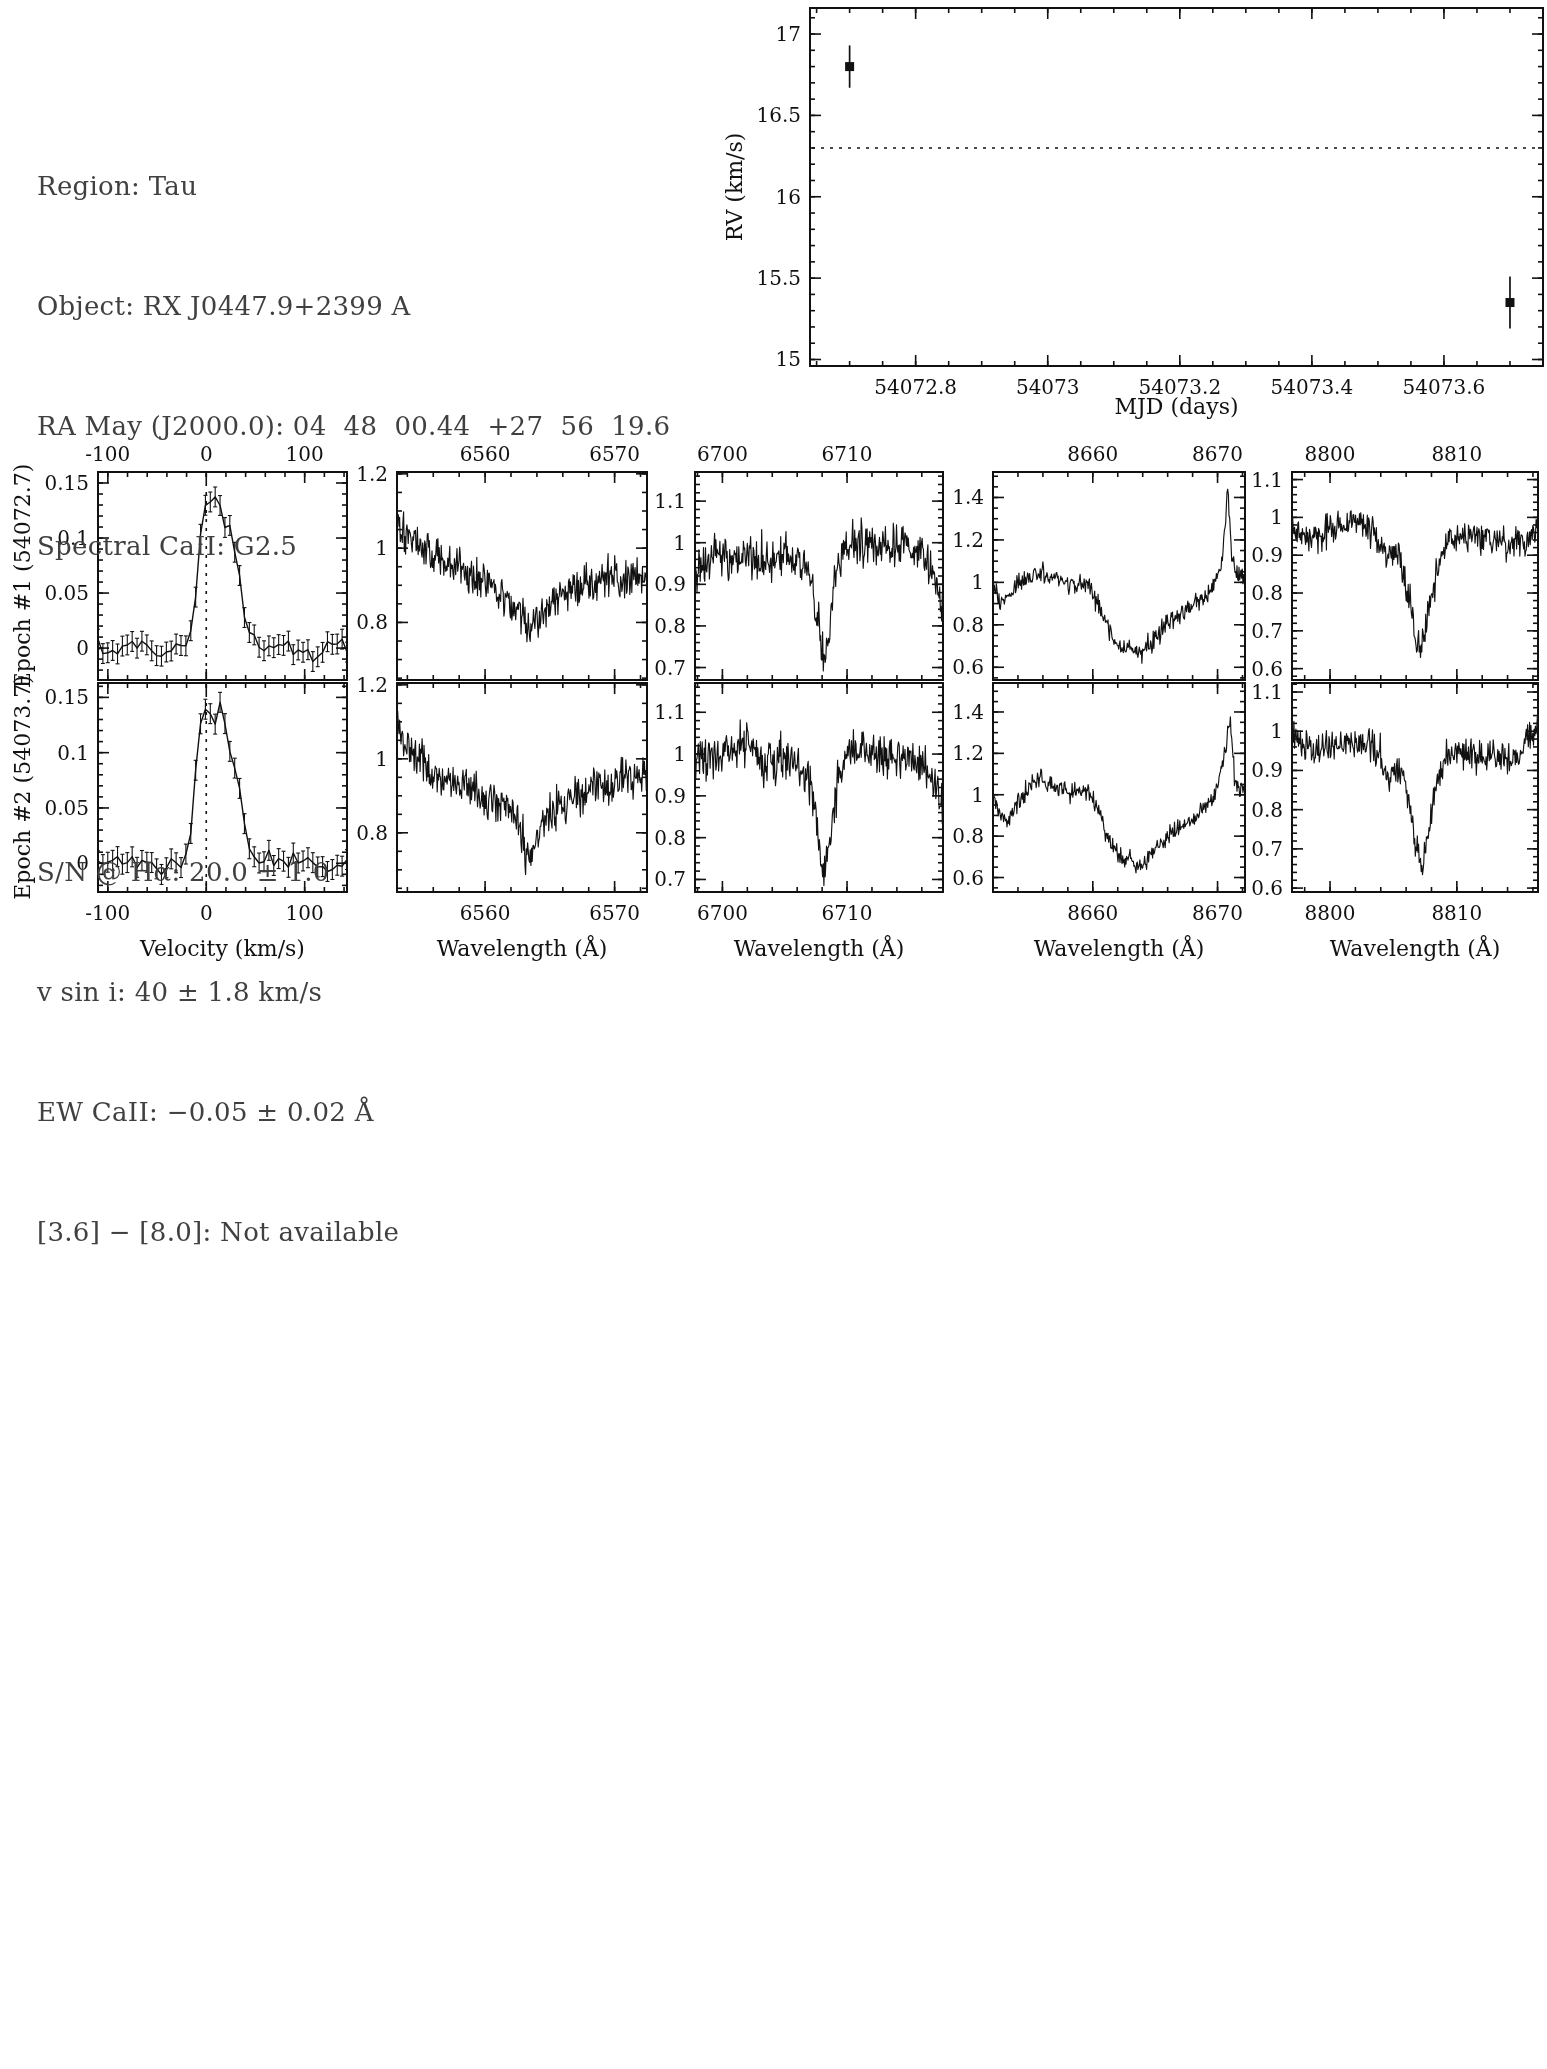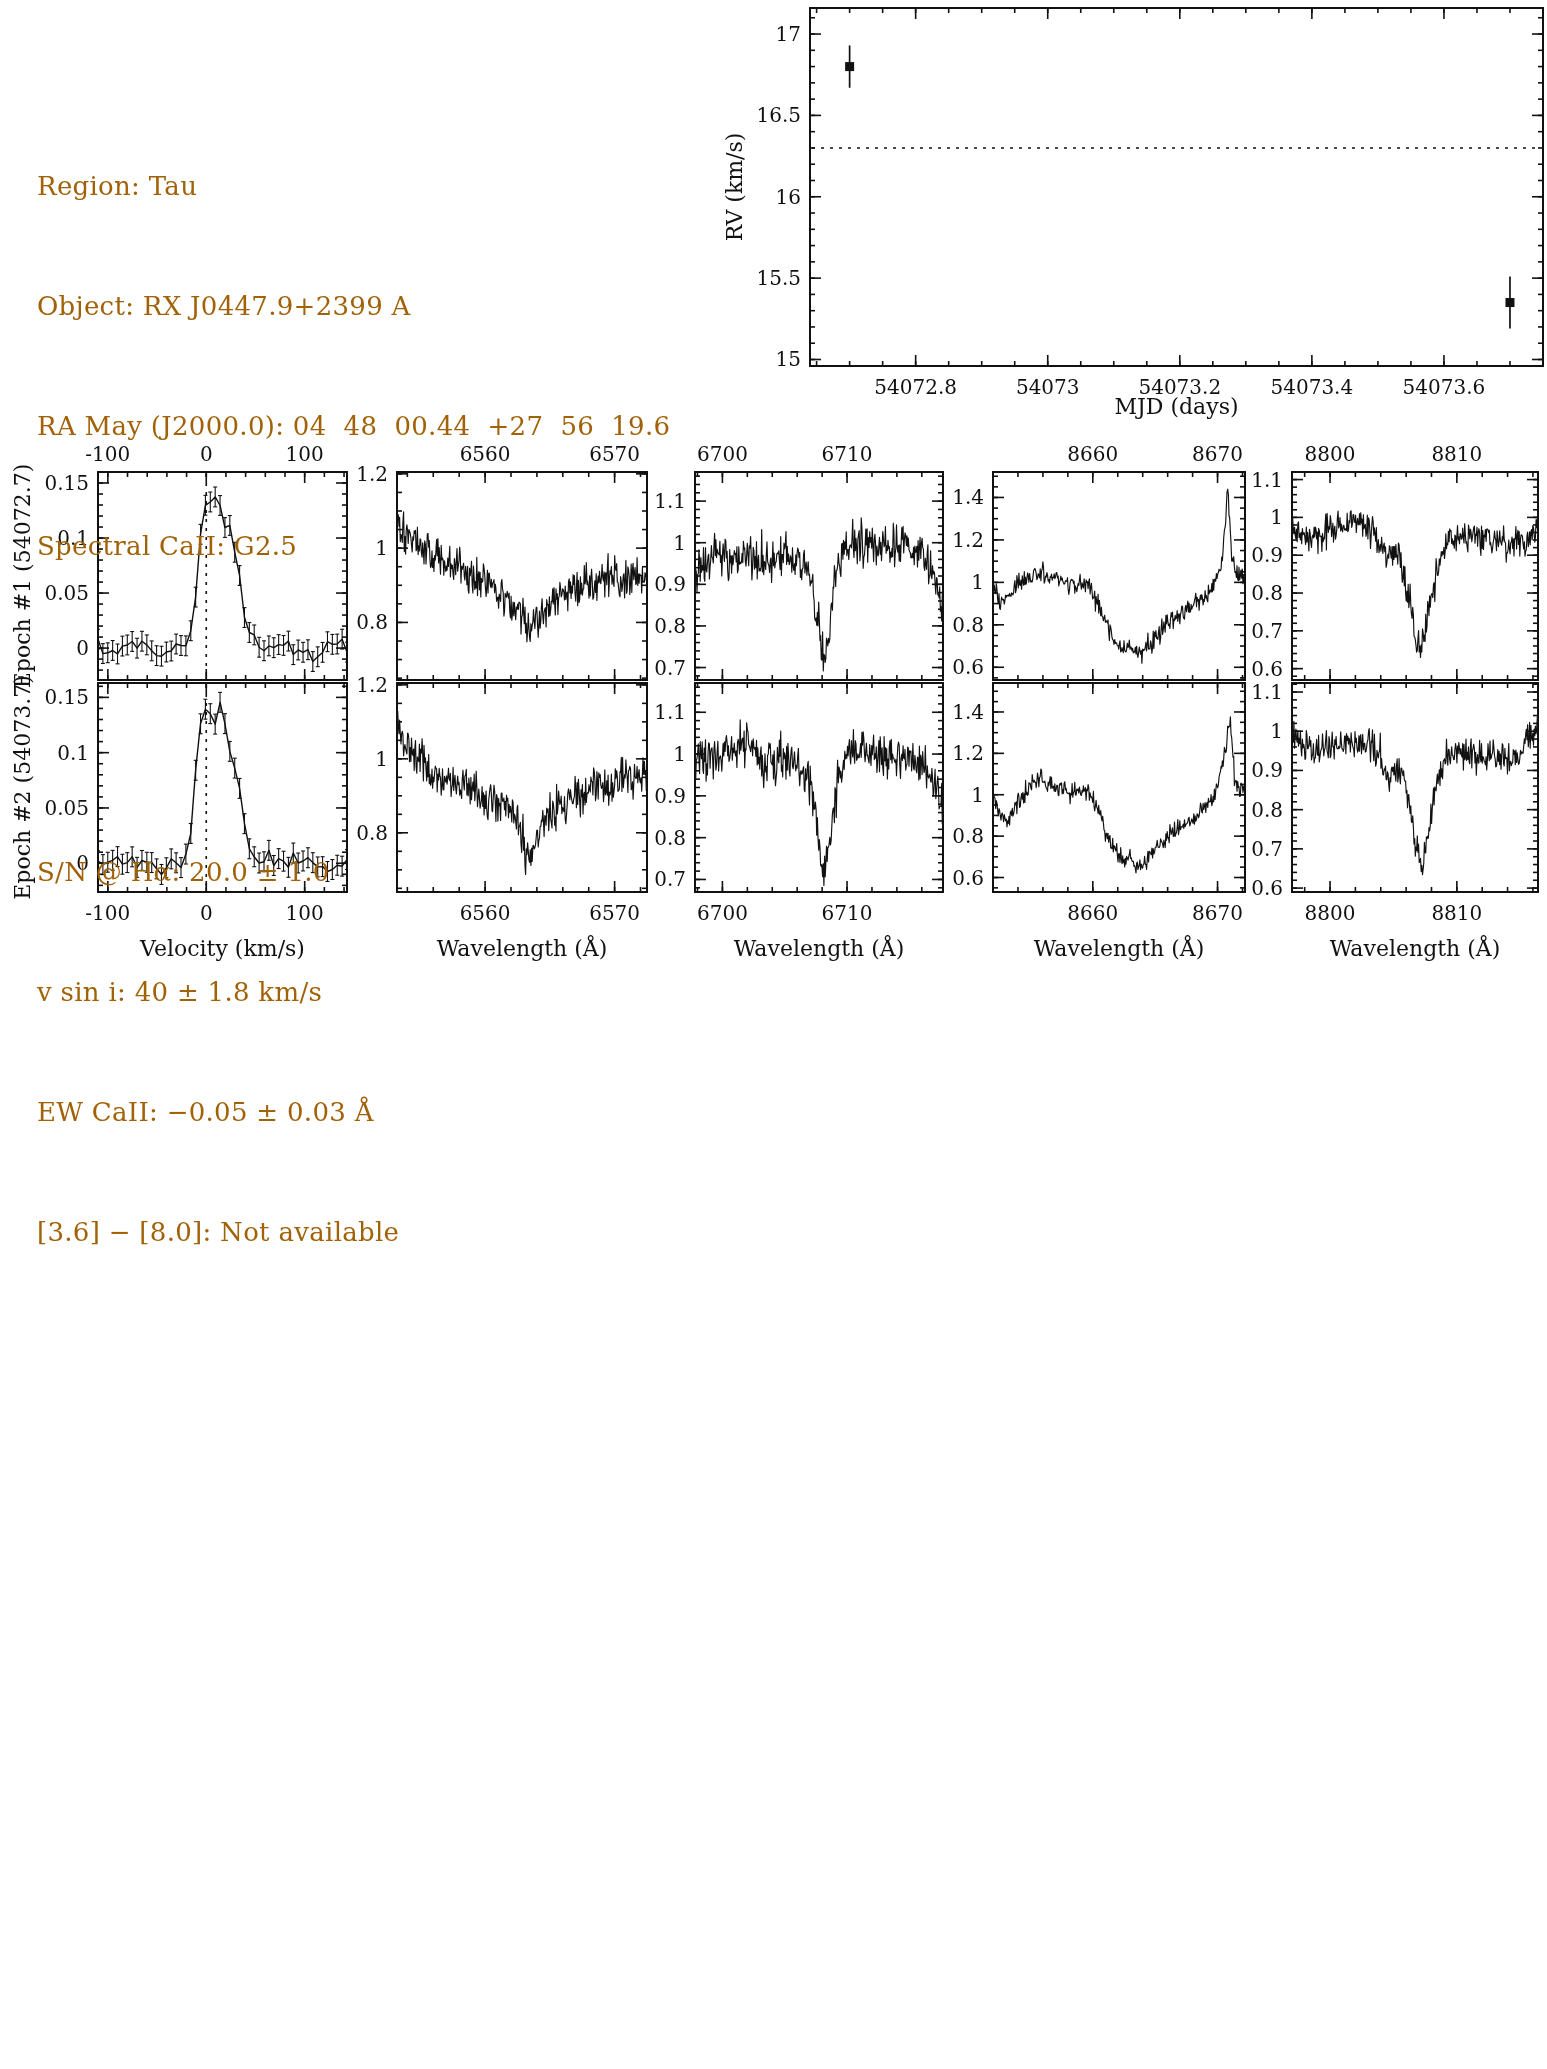--- a/index.html
+++ b/index.html
@@ -1,20 +1,20 @@
 <!DOCTYPE html>
 <html><head>
 <meta charset="utf-8">
 <style>
   html,body{margin:0;padding:0;background:#ffffff;}
   .canvas{position:relative;width:1547px;height:2069px;background:#ffffff;overflow:hidden;
           font-family:"DejaVu Serif",serif;color:#111;}
   #plots{position:absolute;left:0;top:0;}
   .info{position:absolute;left:37px;top:6px;font-size:26px;line-height:40px;
-        color:#a16207;white-space:pre;letter-spacing:0.3px;}
+        color:#404040;white-space:pre;letter-spacing:0.3px;}
   .info-group-2{margin-top:46px;}
   .frame{fill:none;stroke:#111;stroke-width:2;}
   .ticks line{stroke:#111;stroke-width:1.6;}
   .tick-label{font-family:"DejaVu Serif",serif;font-size:20px;fill:#111;}
   .axis-title{font-family:"DejaVu Serif",serif;font-size:22px;fill:#111;}
   .dotted{stroke:#111;stroke-width:1.6;stroke-dasharray:3 6;fill:none;}
   .spec{fill:none;stroke:#111;stroke-width:1.15;stroke-linejoin:round;}
   .profile{fill:none;stroke:#111;stroke-width:1.4;stroke-linejoin:round;}
   .err{stroke:#111;stroke-width:1.1;}
   .err2{stroke:#111;stroke-width:1.7;}
@@ -1430,17 +1430,17 @@
   <div class="info">
     <div class="info-group">
       <div class="info-line">Region: Tau</div>
       <div class="info-line">Object: RX J0447.9+2399 A</div>
       <div class="info-line">RA May (J2000.0): 04  48  00.44  +27  56  19.6</div>
       <div class="info-line">Spectral CaII: G2.5</div>
     </div>
     <div class="info-group info-group-2">
       <div class="info-line">S/N @ Hα: 20.0 ± 1.0</div>
       <div class="info-line">v sin i: 40 ± 1.8 km/s</div>
-      <div class="info-line">EW CaII: −0.05 ± 0.03 Å</div>
+      <div class="info-line">EW CaII: −0.05 ± 0.02 Å</div>
       <div class="info-line">[3.6] − [8.0]: Not available</div>
     </div>
   </div>
 </div>
 
 </body></html>

